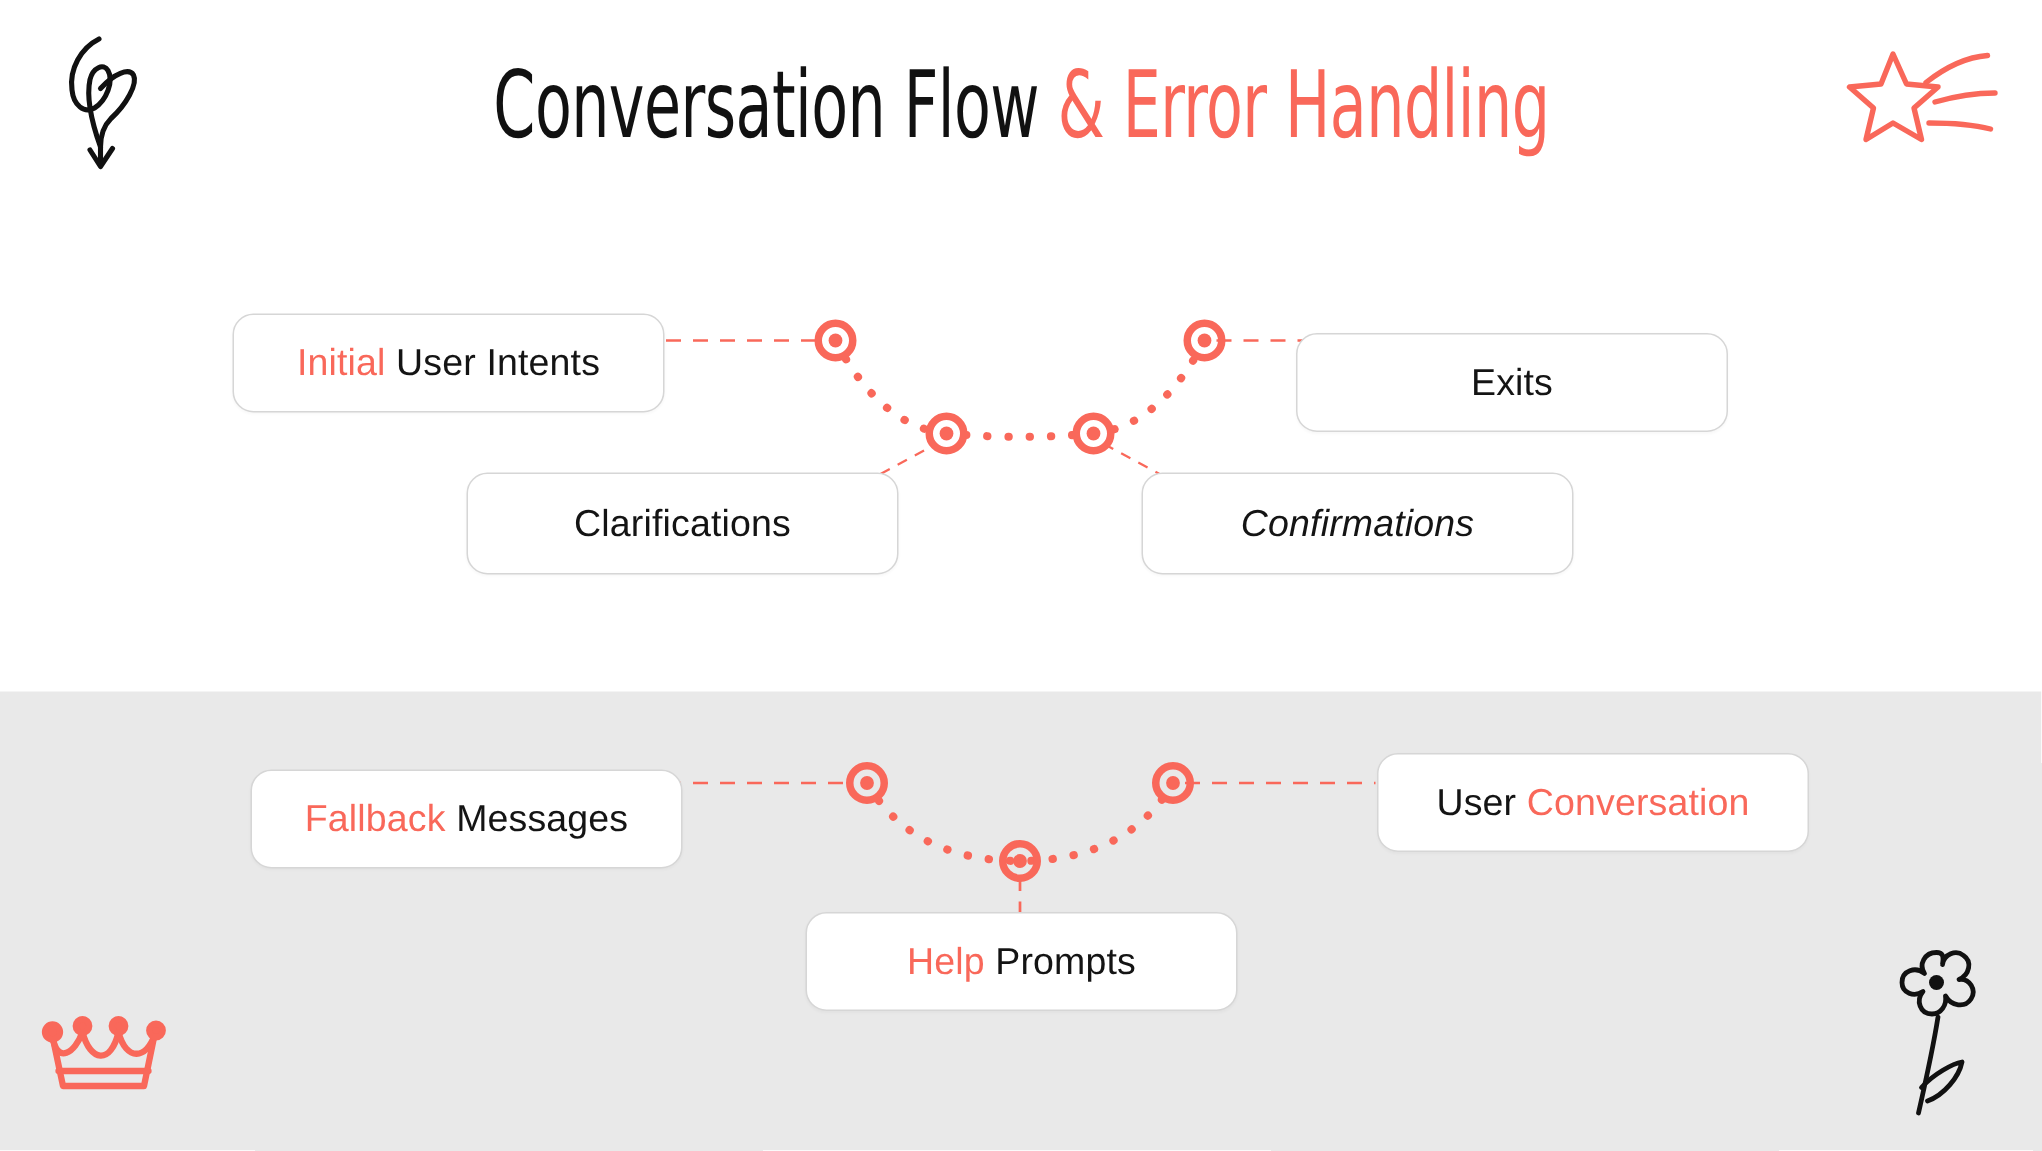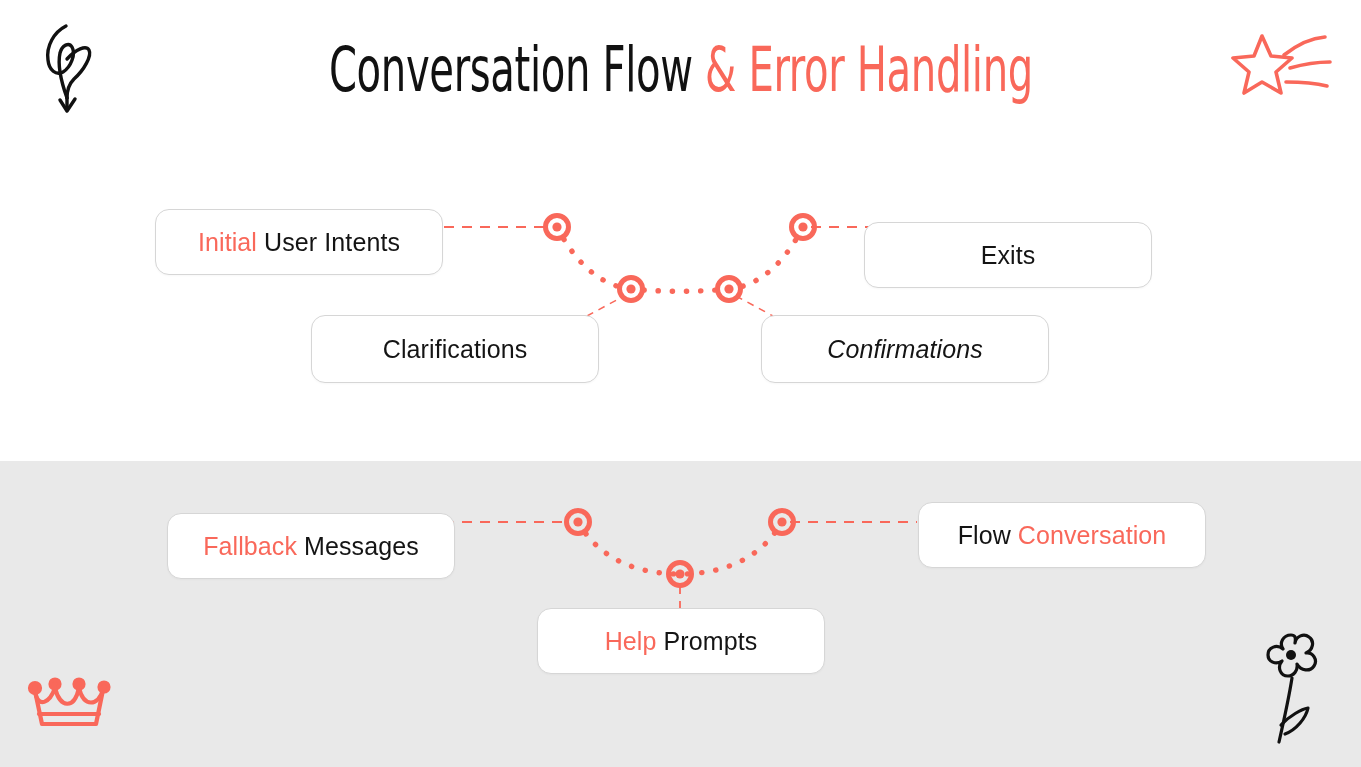--- a/index.html
+++ b/index.html
@@ -230,20 +230,20 @@
 
   <div class="card" id="card-confirmations">
     <div class="card-label"><span>Confirmations</span></div>
   </div>
 
   <div class="card" id="card-fallback-messages">
     <div class="card-label"><span class="accent">Fallback</span><span> Messages</span></div>
   </div>
 
   <div class="card" id="card-user-interruption">
-    <div class="card-label"><span>Flow </span><span class="accent">Conversation</span></div>
+    <div class="card-label"><span>User </span><span class="accent">Conversation</span></div>
   </div>
 
   <div class="card" id="card-help-prompts">
     <div class="card-label"><span class="accent">Help</span><span> Prompts</span></div>
   </div>
 
 </div>
 
 </body></html>

